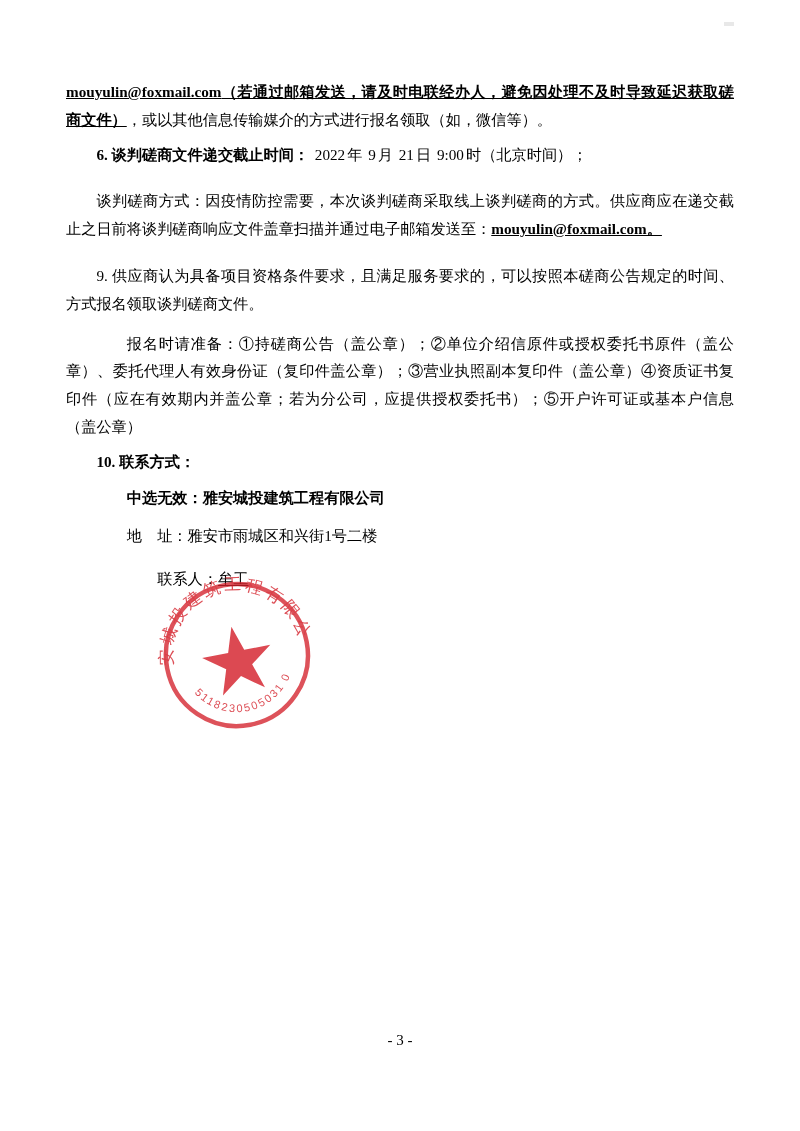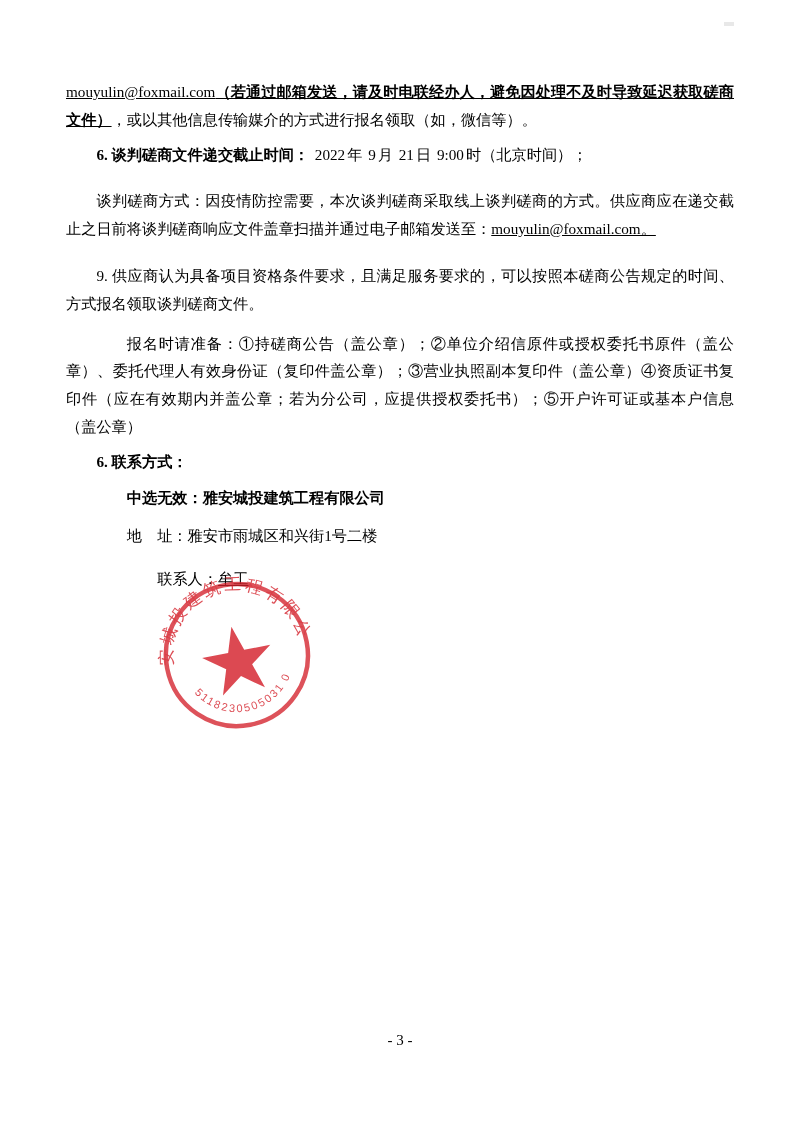--- a/index.html
+++ b/index.html
@@ -39,20 +39,21 @@
     text-indent: 2em;
   }
   .underline {
     text-decoration: underline;
   }
   .bold {
     font-weight: bold;
   }
   .mono-mail {
     font-family: "Liberation Serif", serif;
+    font-weight: bold;
   }
   .blk-tight {
     line-height: 1.62;
   }
   .gap-6 { height: 6px; }
   .gap-10 { height: 10px; }
   .gap-18 { height: 18px; }
 
   
   .fill {
@@ -160,21 +161,21 @@
     <div class="gap-18"></div>
 
     <p class="para indent">9. 供应商认为具备项目资格条件要求，且满足服务要求的，可以按照本磋商公告规定的时间、方式报名领取谈判磋商文件。</p>
 
     <div class="gap-10"></div>
 
     <p class="para" style="text-indent:4em;">报名时请准备：①持磋商公告（盖公章）；②单位介绍信原件或授权委托书原件（盖公章）、委托代理人有效身份证（复印件盖公章）；③营业执照副本复印件（盖公章）④资质证书复印件（应在有效期内并盖公章；若为分公司，应提供授权委托书）；⑤开户许可证或基本户信息（盖公章）</p>
 
     <div class="gap-6"></div>
 
-    <p class="para indent bold">6. 联系方式：</p>
+    <p class="para indent bold">10. 联系方式：</p>
 
     <div class="gap-6"></div>
 
     <p class="para indent contact-line">
       <span class="bold contact-label">中选无效：</span><span class="bold">雅安城投建筑工程有限公司</span>
     </p>
 
     <p class="para indent contact-line">
       <span class="contact-label">地　址：</span><span>雅安市雨城区和兴街1号二楼</span>
     </p>

